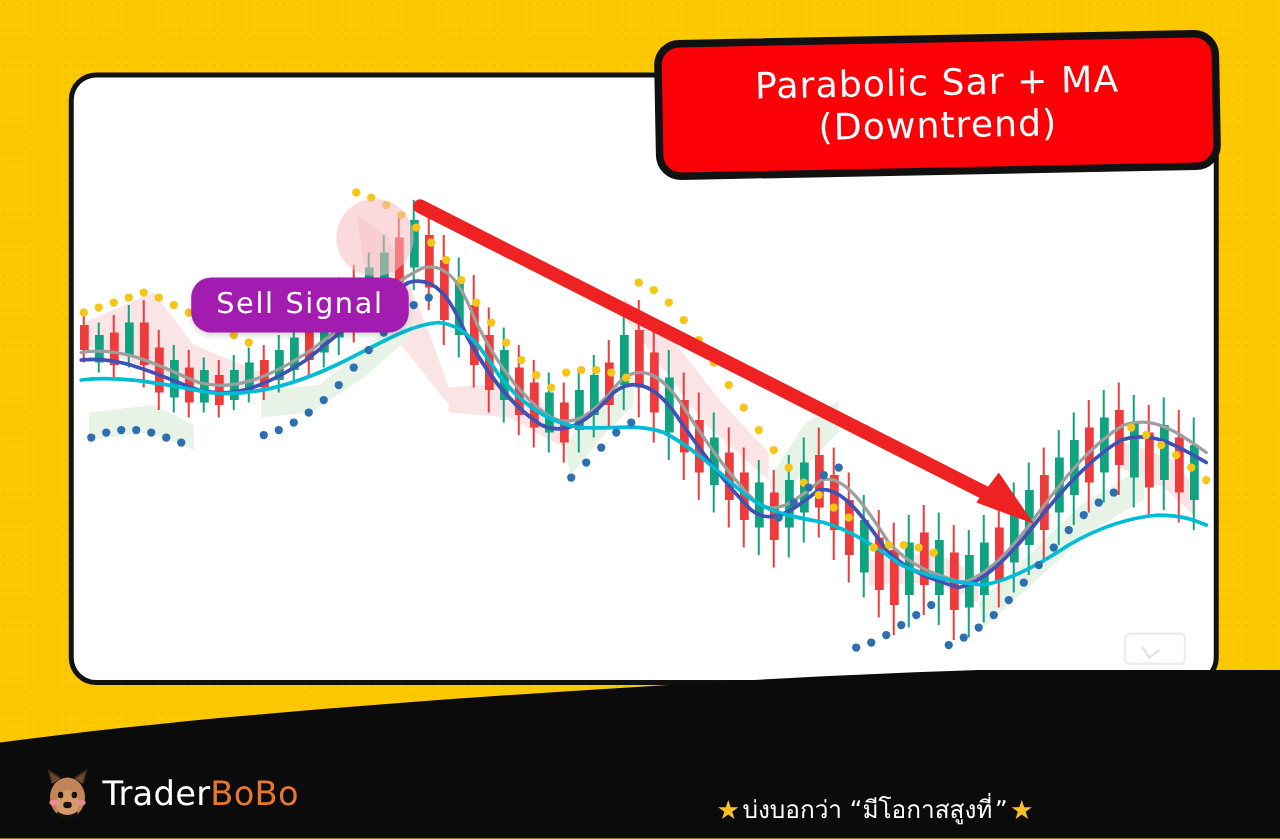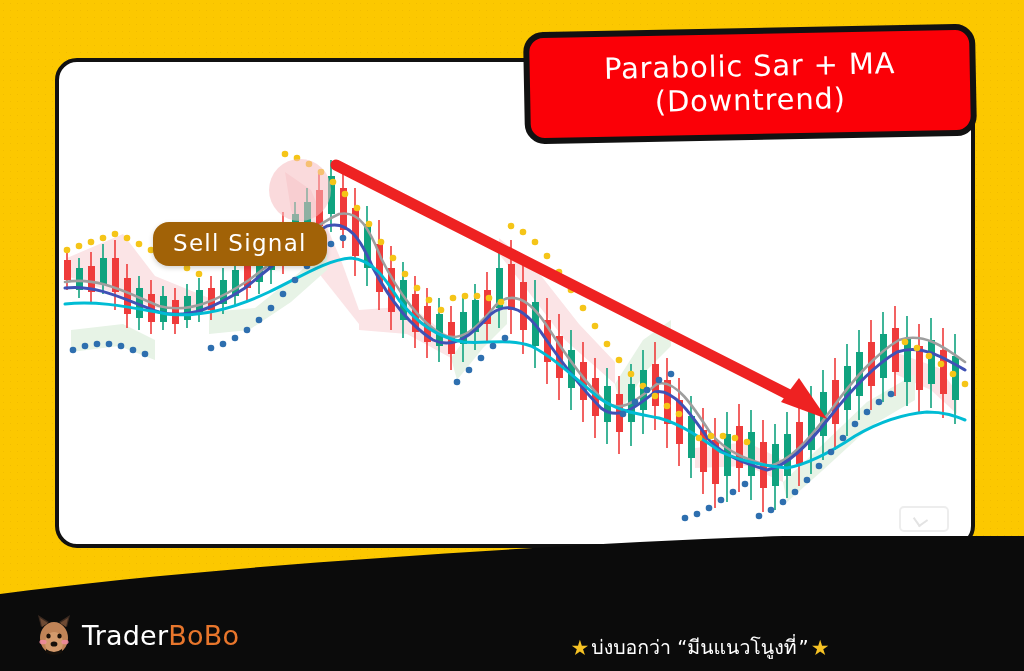--- a/index.html
+++ b/index.html
@@ -46,21 +46,21 @@
   .title-line{
     color:#fff;font-size:29px;line-height:1.16;letter-spacing:.8px;
     font-family:"DejaVu Sans","Liberation Sans",sans-serif;
     text-align:center;white-space:nowrap;
   }
 
   
   .sell-badge{
     position:absolute;left:153px;top:222px;
     padding:8px 20px 10px 20px;
-    background:#a16207;border-radius:16px;
+    background:#a21caf;border-radius:16px;
     color:#fff;font-size:23px;letter-spacing:1.3px;
     box-shadow:0 2px 5px rgba(0,0,0,.18);
     white-space:nowrap;
   }
 
   
   .bottom-banner{
     position:absolute;left:0;bottom:0;width:1024px;height:135px;
   }
   .banner-svg{position:absolute;left:0;top:0;width:1024px;height:135px;}
@@ -610,21 +610,21 @@
           <path d="M12,36 Q20,42 28,36 L28,40 Q20,44 12,40 Z" fill="#16100A"></path>
         </svg>
         <div class="brand-name">
           <span class="w">Trader</span><span class="o">BoBo</span>
         </div>
       </div>
 
       <div class="notes">
         <div class="note-line last">
           <span class="star">★</span>
-          <span>บ่งบอกว่า “มีนแนวโนูงที่</span>
+          <span>บ่งบอกว่า “มีโอกาสสูงที่</span>
           <span>”</span>
           <span class="star">★</span>
         </div>
       </div>
     </div>
   </div>
 
 </div>
 
 </body></html>

